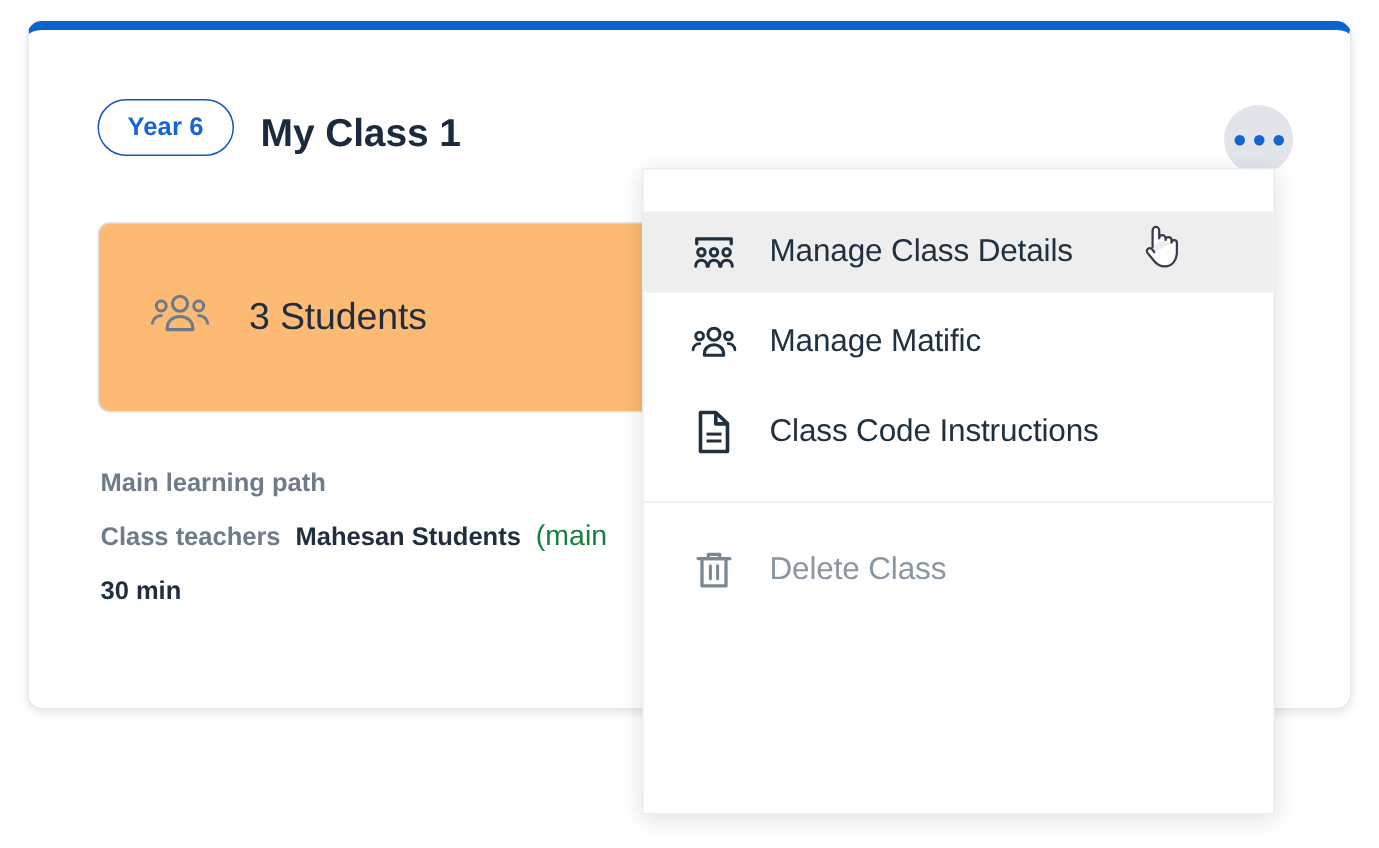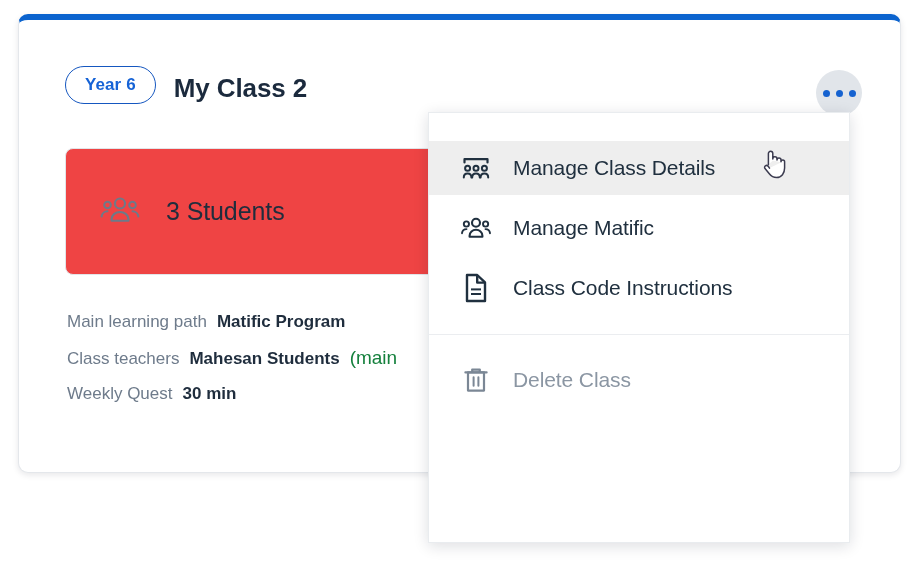--- a/index.html
+++ b/index.html
@@ -89,21 +89,21 @@
   
   .students-box {
     position: absolute;
     left: 46px;
     top: 128px;
     width: 700px;
     height: 127px;
     box-sizing: border-box;
     border: 1px solid #e2e5e9;
     border-radius: 8px;
-    background: #ef4444;
+    background: #fdba74;
     display: flex;
     align-items: center;
     padding-left: 34px;
     gap: 26px;
   }
   .students-count {
     font-size: 25px;
     color: #1f2d3d;
     font-weight: 400;
     letter-spacing: -0.1px;
@@ -119,21 +119,21 @@
   .meta-row {
     display: flex;
     align-items: baseline;
     gap: 10px;
     margin-bottom: 15px;
     white-space: nowrap;
   }
   .meta-label {
     font-size: 17px;
     color: #6e7b8b;
-    font-weight: 400;
+    font-weight: 700;
   }
   .meta-value {
     font-size: 17px;
     color: #1f2d3d;
     font-weight: 600;
   }
   .meta-suffix {
     font-size: 19px;
     color: #15803d;
     font-weight: 400;
@@ -205,21 +205,21 @@
 
   .icon-people { color: #6d7a89; }
 </style>
 </head>
 <body>
 
 <div class="class-card">
 
   <div class="card-header">
     <span class="year-badge">Year 6</span>
-    <span class="class-title">My Class 2</span>
+    <span class="class-title">My Class 1</span>
   </div>
 
   <button class="more-button">
     <span class="dot"></span>
     <span class="dot"></span>
     <span class="dot"></span>
   </button>
 
   <div class="students-box">
     <span class="icon-people">
@@ -231,29 +231,27 @@
         <circle cx="32.5" cy="10" r="3.3" stroke="currentColor" stroke-width="2"></circle>
         <path d="M38.4 21.5c-.4-3.1-3-5.2-5.9-5.2" stroke="currentColor" stroke-width="2" stroke-linecap="round"></path>
       </svg>
     </span>
     <span class="students-count">3 Students</span>
   </div>
 
   <div class="meta">
     <div class="meta-row">
       <span class="meta-label">Main learning path</span>
-      <span class="meta-value">Matific Program</span>
     </div>
     <div class="meta-row">
       <span class="meta-label">Class teachers</span>
       <span class="meta-value">Mahesan Students</span>
       <span class="meta-suffix">(main</span>
     </div>
     <div class="meta-row">
-      <span class="meta-label">Weekly Quest</span>
       <span class="meta-value">30 min</span>
     </div>
   </div>
 
 </div>
 
 <div class="menu">
   <ul class="menu-list">
 
     <li class="menu-item active">

